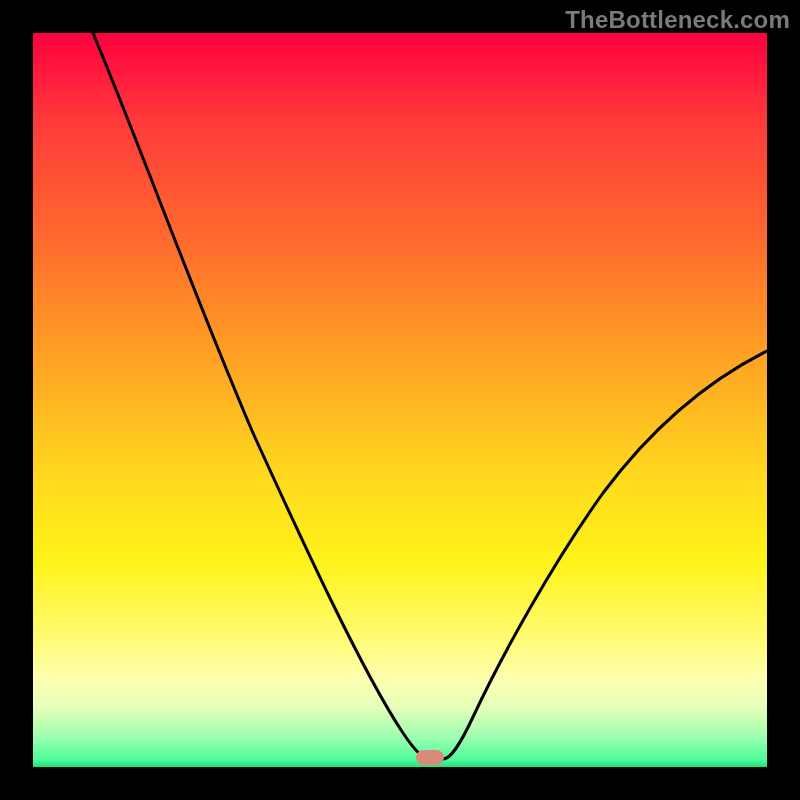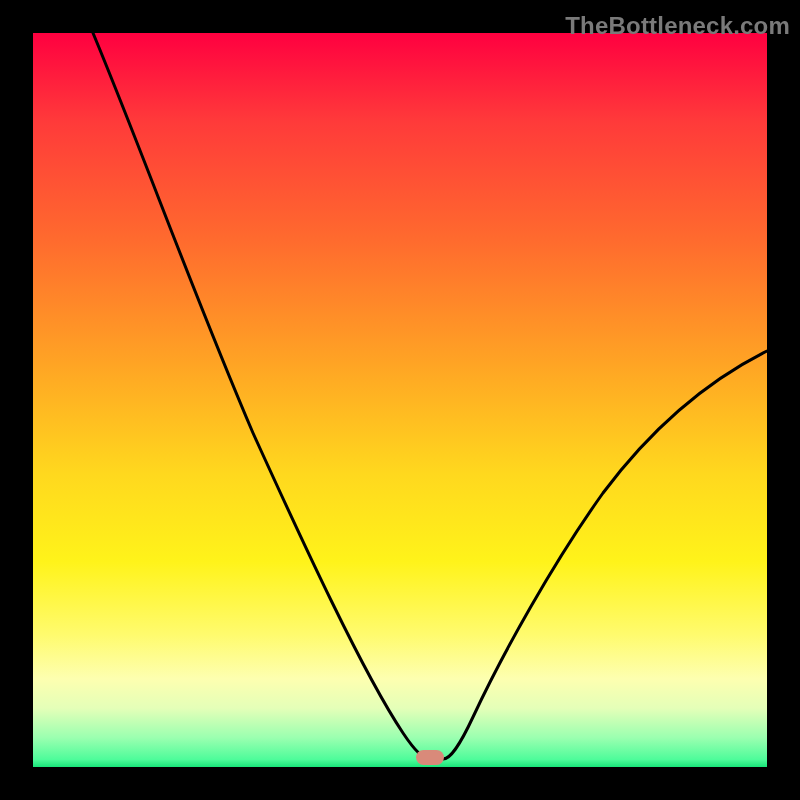--- a/index.html
+++ b/index.html
@@ -55,21 +55,21 @@
   svg.curve {
     position: absolute;
     left: 0;
     top: 0;
     width: 100%;
     height: 100%;
     overflow: visible;
   }
   .watermark {
     position: absolute;
-    top: 12px;
+    top: 6px;
     right: 10px;
     font-family: Arial, Helvetica, sans-serif;
     font-size: 24px;
     font-weight: 600;
     color: #7a7a7a;
     letter-spacing: 0.2px;
   }
 </style>
 </head>
 <body>

